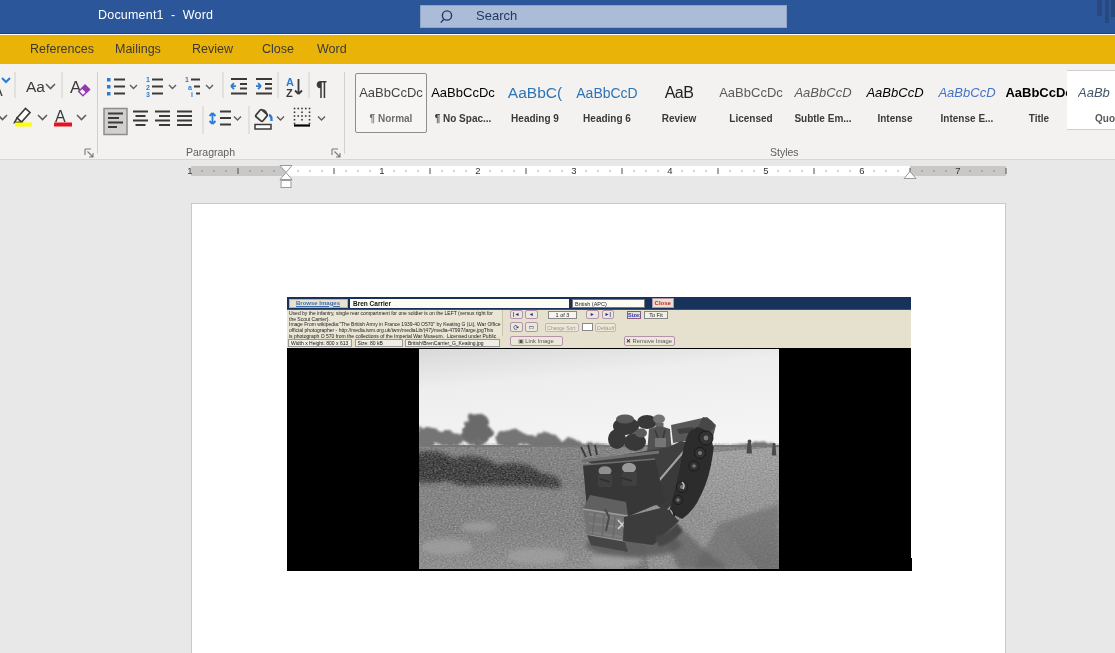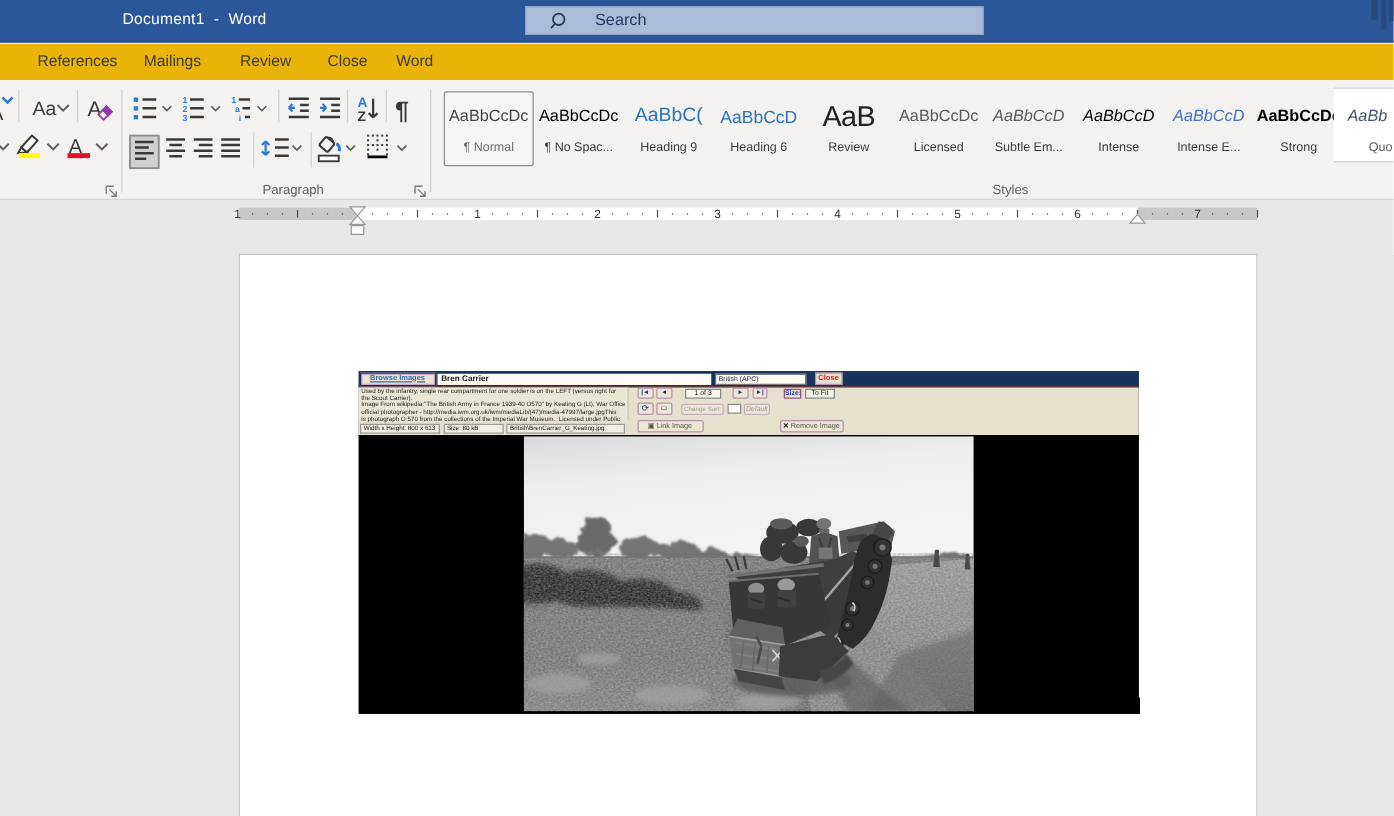--- a/index.html
+++ b/index.html
@@ -15,24 +15,24 @@
 #searchtxt { left:476px; top:8px; color:#1f3864; font-size:13px; }
 .tbar { background:#29497c; }
 
 
 #menubar { left:0; top:35px; width:1115px; height:29px; background:#eab308; }
 .menuitem { position:absolute; top:7px; color:#3b3a39; font-size:12.5px; }
 
 
 #ribbon { left:0; top:64px; width:1115px; height:96px; background:#f3f2f1; border-bottom:1px solid #d8d6d4; }
 .vsep { position:absolute; width:1px; background:#d2d0ce; }
-.grouplabel { position:absolute; color:#605e5c; font-size:10.5px;margin-left:24px; }
+.grouplabel { position:absolute; color:#605e5c; font-size:10.5px; }
 .chip { position:absolute; top:74px; width:72px; height:59px; text-align:center; }
 .samp { margin-top:8px; height:22px; line-height:22px; color:#000; white-space:nowrap; overflow:hidden; }
-.sname { margin-top:9px; font-size:10px; color:#3b3a39; white-space:nowrap; overflow:hidden; }
+.sname { margin-top:9px; font-size:10px; color:#3b3a39; white-space:nowrap; overflow:hidden;font-weight:bold; }
 
 
 #docarea { left:0; top:160px; width:1115px; height:493px; background:#e8e8e8; }
 #page { position:absolute; left:191px; top:43px; width:815px; height:460px; background:#fff; border:1px solid #c8c8c8; border-bottom:none; }
 
 
 #app { position:absolute; left:287px; top:137px; width:624px; height:274px; background:#000; font-family:"Liberation Sans",sans-serif; }
 #apptitle { position:absolute; left:0; top:0; width:624px; height:13px; background:#17335b; border-bottom:1px solid #7e3b3b; }
 #appbeige { position:absolute; left:0; top:13px; width:624px; height:38px; background:#e5e1ce; }
 #photo { position:absolute; left:0; top:51px; width:624px; height:223px; background:#000; }
@@ -244,42 +244,42 @@
       </div>
     <div class="chip" style="left:499px">
         <div class="samp" style="font-size:15.5px;color:#2e74b5">AaBbC(</div>
         <div class="sname">Heading 9</div>
       </div>
     <div class="chip" style="left:571px">
         <div class="samp" style="font-size:14px;color:#2e74b5">AaBbCcD</div>
         <div class="sname">Heading 6</div>
       </div>
     <div class="chip" style="left:643px">
-        <div class="samp" style="font-size:23px;color:#212121;letter-spacing:-0.5px">AaB</div>
+        <div class="samp" style="font-size:16px;color:#212121;letter-spacing:-0.5px">AaB</div>
         <div class="sname">Review</div>
       </div>
     <div class="chip" style="left:715px">
         <div class="samp" style="font-size:13px;color:#5a5a5a">AaBbCcDc</div>
         <div class="sname">Licensed</div>
       </div>
     <div class="chip" style="left:787px">
         <div class="samp" style="font-size:13px;color:#5a5a5a;font-style:italic">AaBbCcD‌</div>
         <div class="sname">Subtle Em...</div>
       </div>
     <div class="chip" style="left:859px">
         <div class="samp" style="font-size:13px;font-style:italic">AaBbCcD‌</div>
         <div class="sname">Intense</div>
       </div>
     <div class="chip" style="left:931px">
         <div class="samp" style="font-size:13px;color:#4472c4;font-style:italic">AaBbCcD‌</div>
         <div class="sname">Intense E...</div>
       </div>
     <div class="chip" style="left:1003px">
         <div class="samp" style="font-size:13px;font-weight:bold">AaBbCcDc</div>
-        <div class="sname">Strong</div>
+        <div class="sname">Title</div>
       </div>
     <div class="abs" style="left:1067px;top:70px;width:48px;height:60px;background:#fff;border-top:1px solid #d0cece;border-bottom:1px solid #d0cece"></div>
     <div class="chip" style="left:1072px;text-align:left;padding-left:6px">
         <div class="samp" style="font-size:13px;font-style:italic;color:#44546a">AaBb</div>
         <div class="sname" style="color:#5a5a5a;margin-left:17px">Quo</div>
       </div>
     <div class="abs" style="left:354.5px;top:73px;width:72px;height:60px;border:1px solid #8f8d8b;border-radius:2px;background:rgba(255,255,255,0.25)"></div>
   </div>
 
   <div class="abs" id="docarea">

